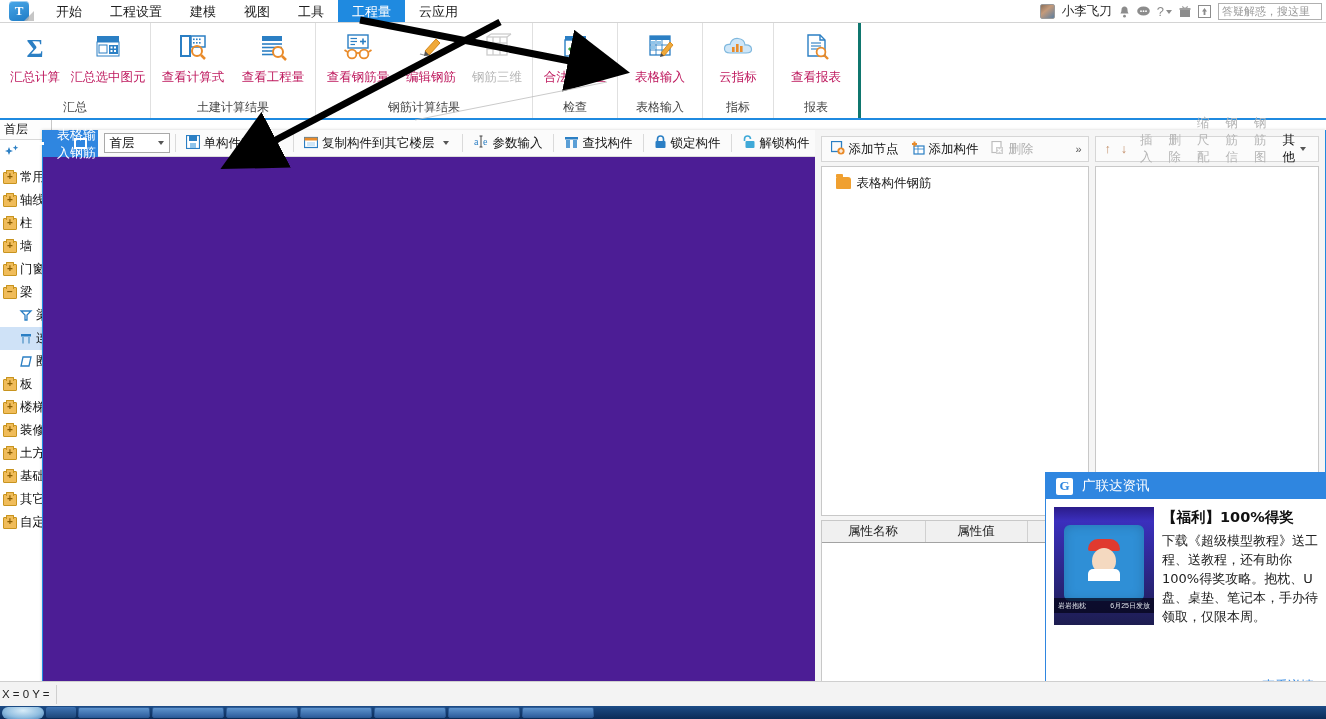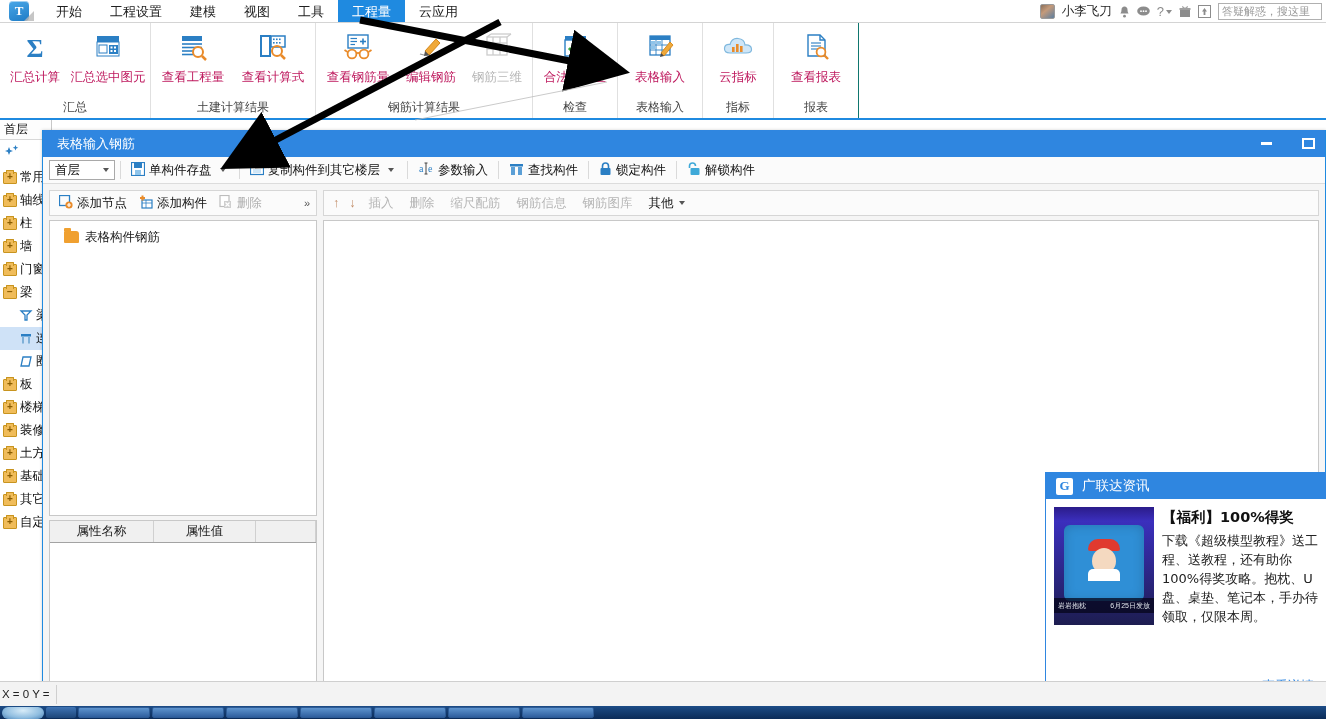--- a/index.html
+++ b/index.html
@@ -144,21 +144,21 @@
     background: radial-gradient(ellipse at 50% 30%, #d8ecf8, #8fbde0 60%, #4a81b5); }
   .tbitem { width: 72px; height: 11px; background: linear-gradient(180deg,#5e94ce,#2f5f9e);
     border: 1px solid #2d5b96; border-radius: 2px; }
   .tbsmall { width: 30px; height: 11px; background: linear-gradient(180deg,#3f74b4,#1d4679); border-radius:2px; }
 
   
   .dialog {
     position: absolute; left: 42px; top: 130px; width: 1284px; height: 575px;
     background: #4c1d95; border: 1px solid #1f8ae0; border-top: none;
     box-shadow: 0 0 3px rgba(0,0,0,.18);
-    display: flex; flex-direction: column;
+    display: flex; flex-direction: row;
   }
   .dlgtitle {
     height: 27px; background: #2f86e0; color: #fff;
     display: flex; align-items: center; padding-left: 14px;
     font-size: 13px; position: relative;
   }
   .dlgbtns { position: absolute; right: 6px; top: 0; height: 27px; display: flex; align-items: center; gap: 20px; }
   .dlgbtn { width: 22px; height: 22px; display: flex; align-items: center; justify-content: center; cursor: default; }
   .dlgbtn .minus { width: 11px; height: 3px; background: #fff; }
   .dlgbtn .maxi { width: 13px; height: 11px; border: 2px solid #fff; }
@@ -347,54 +347,54 @@
             </svg>
           </div>
           <div class="lab">汇总选中图元</div>
         </div>
       </div>
       <div class="glabel">汇总</div>
     </div>
 
     <div class="rgroup">
       <div class="items">
-        <div class="rbtn wide">
-          <div class="ico">
-            <svg width="34" height="30" viewBox="0 0 34 30">
-              <rect x="6" y="3" width="20" height="5" fill="#2b7fc4"></rect>
-              <g stroke="#2b7fc4" stroke-width="1.6">
-                  <line x1="6" y1="11" x2="26" y2="11"></line>
-                  <line x1="6" y1="14.5" x2="26" y2="14.5"></line>
-                  <line x1="6" y1="18" x2="20" y2="18"></line>
-                  <line x1="6" y1="21.5" x2="17" y2="21.5"></line>
-                </g>
-              <circle cx="22" cy="19" r="5" fill="#fff" stroke="#e98b2a" stroke-width="2"></circle>
-              <line x1="26" y1="23" x2="30" y2="27" stroke="#e98b2a" stroke-width="2.5"></line>
-            </svg>
-          </div>
-          <div class="lab">查看工程量</div>
-        </div>
         <div class="rbtn wide">
           <div class="ico">
             <svg width="34" height="30" viewBox="0 0 34 30">
               <rect x="5" y="3" width="9" height="20" fill="none" stroke="#2b7fc4" stroke-width="2"></rect>
               <rect x="15" y="3" width="14" height="11" fill="#fff" stroke="#2b7fc4" stroke-width="1.5"></rect>
               <g fill="#2b7fc4">
                   <rect x="17" y="5.5" width="1.6" height="1.6"></rect>
                   <rect x="20" y="5.5" width="1.6" height="1.6"></rect>
                   <rect x="23" y="5.5" width="1.6" height="1.6"></rect>
                   <rect x="17" y="9" width="1.6" height="1.6"></rect>
                   <rect x="20" y="9" width="1.6" height="1.6"></rect>
                   <rect x="23" y="9" width="1.6" height="1.6"></rect>
                 </g>
               <circle cx="21" cy="18" r="5" fill="none" stroke="#e98b2a" stroke-width="2"></circle>
               <line x1="25" y1="22" x2="29" y2="26" stroke="#e98b2a" stroke-width="2.5"></line>
             </svg>
           </div>
           <div class="lab">查看计算式</div>
+        </div>
+        <div class="rbtn wide">
+          <div class="ico">
+            <svg width="34" height="30" viewBox="0 0 34 30">
+              <rect x="6" y="3" width="20" height="5" fill="#2b7fc4"></rect>
+              <g stroke="#2b7fc4" stroke-width="1.6">
+                  <line x1="6" y1="11" x2="26" y2="11"></line>
+                  <line x1="6" y1="14.5" x2="26" y2="14.5"></line>
+                  <line x1="6" y1="18" x2="20" y2="18"></line>
+                  <line x1="6" y1="21.5" x2="17" y2="21.5"></line>
+                </g>
+              <circle cx="22" cy="19" r="5" fill="#fff" stroke="#e98b2a" stroke-width="2"></circle>
+              <line x1="26" y1="23" x2="30" y2="27" stroke="#e98b2a" stroke-width="2.5"></line>
+            </svg>
+          </div>
+          <div class="lab">查看工程量</div>
         </div>
       </div>
       <div class="glabel">土建计算结果</div>
     </div>
 
     <div class="rgroup">
       <div class="items">
         <div class="rbtn wide">
           <div class="ico">
             <svg width="34" height="30" viewBox="0 0 34 30">
@@ -504,21 +504,21 @@
                   <rect x="19" y="13" width="2.6" height="6"></rect>
                 </g>
             </svg>
           </div>
           <div class="lab">云指标</div>
         </div>
       </div>
       <div class="glabel">指标</div>
     </div>
 
-    <div class="rgroup" style="border-right:1px solid #0f766e;">
+    <div class="rgroup" style="border-right:3px solid #0f766e;">
       <div class="items">
         <div class="rbtn wide">
           <div class="ico">
             <svg width="32" height="30" viewBox="0 0 32 30">
               <path d="M8 2 h12 l5 5 v16 h-17 z" fill="#fff" stroke="#2b7fc4" stroke-width="1.4"></path>
               <path d="M20 2 v5 h5" fill="none" stroke="#2b7fc4" stroke-width="1.4"></path>
               <g stroke="#2b7fc4" stroke-width="1.1">
                   <line x1="11" y1="10" x2="21" y2="10"></line>
                   <line x1="11" y1="13" x2="21" y2="13"></line>
                   <line x1="11" y1="16" x2="18" y2="16"></line>

